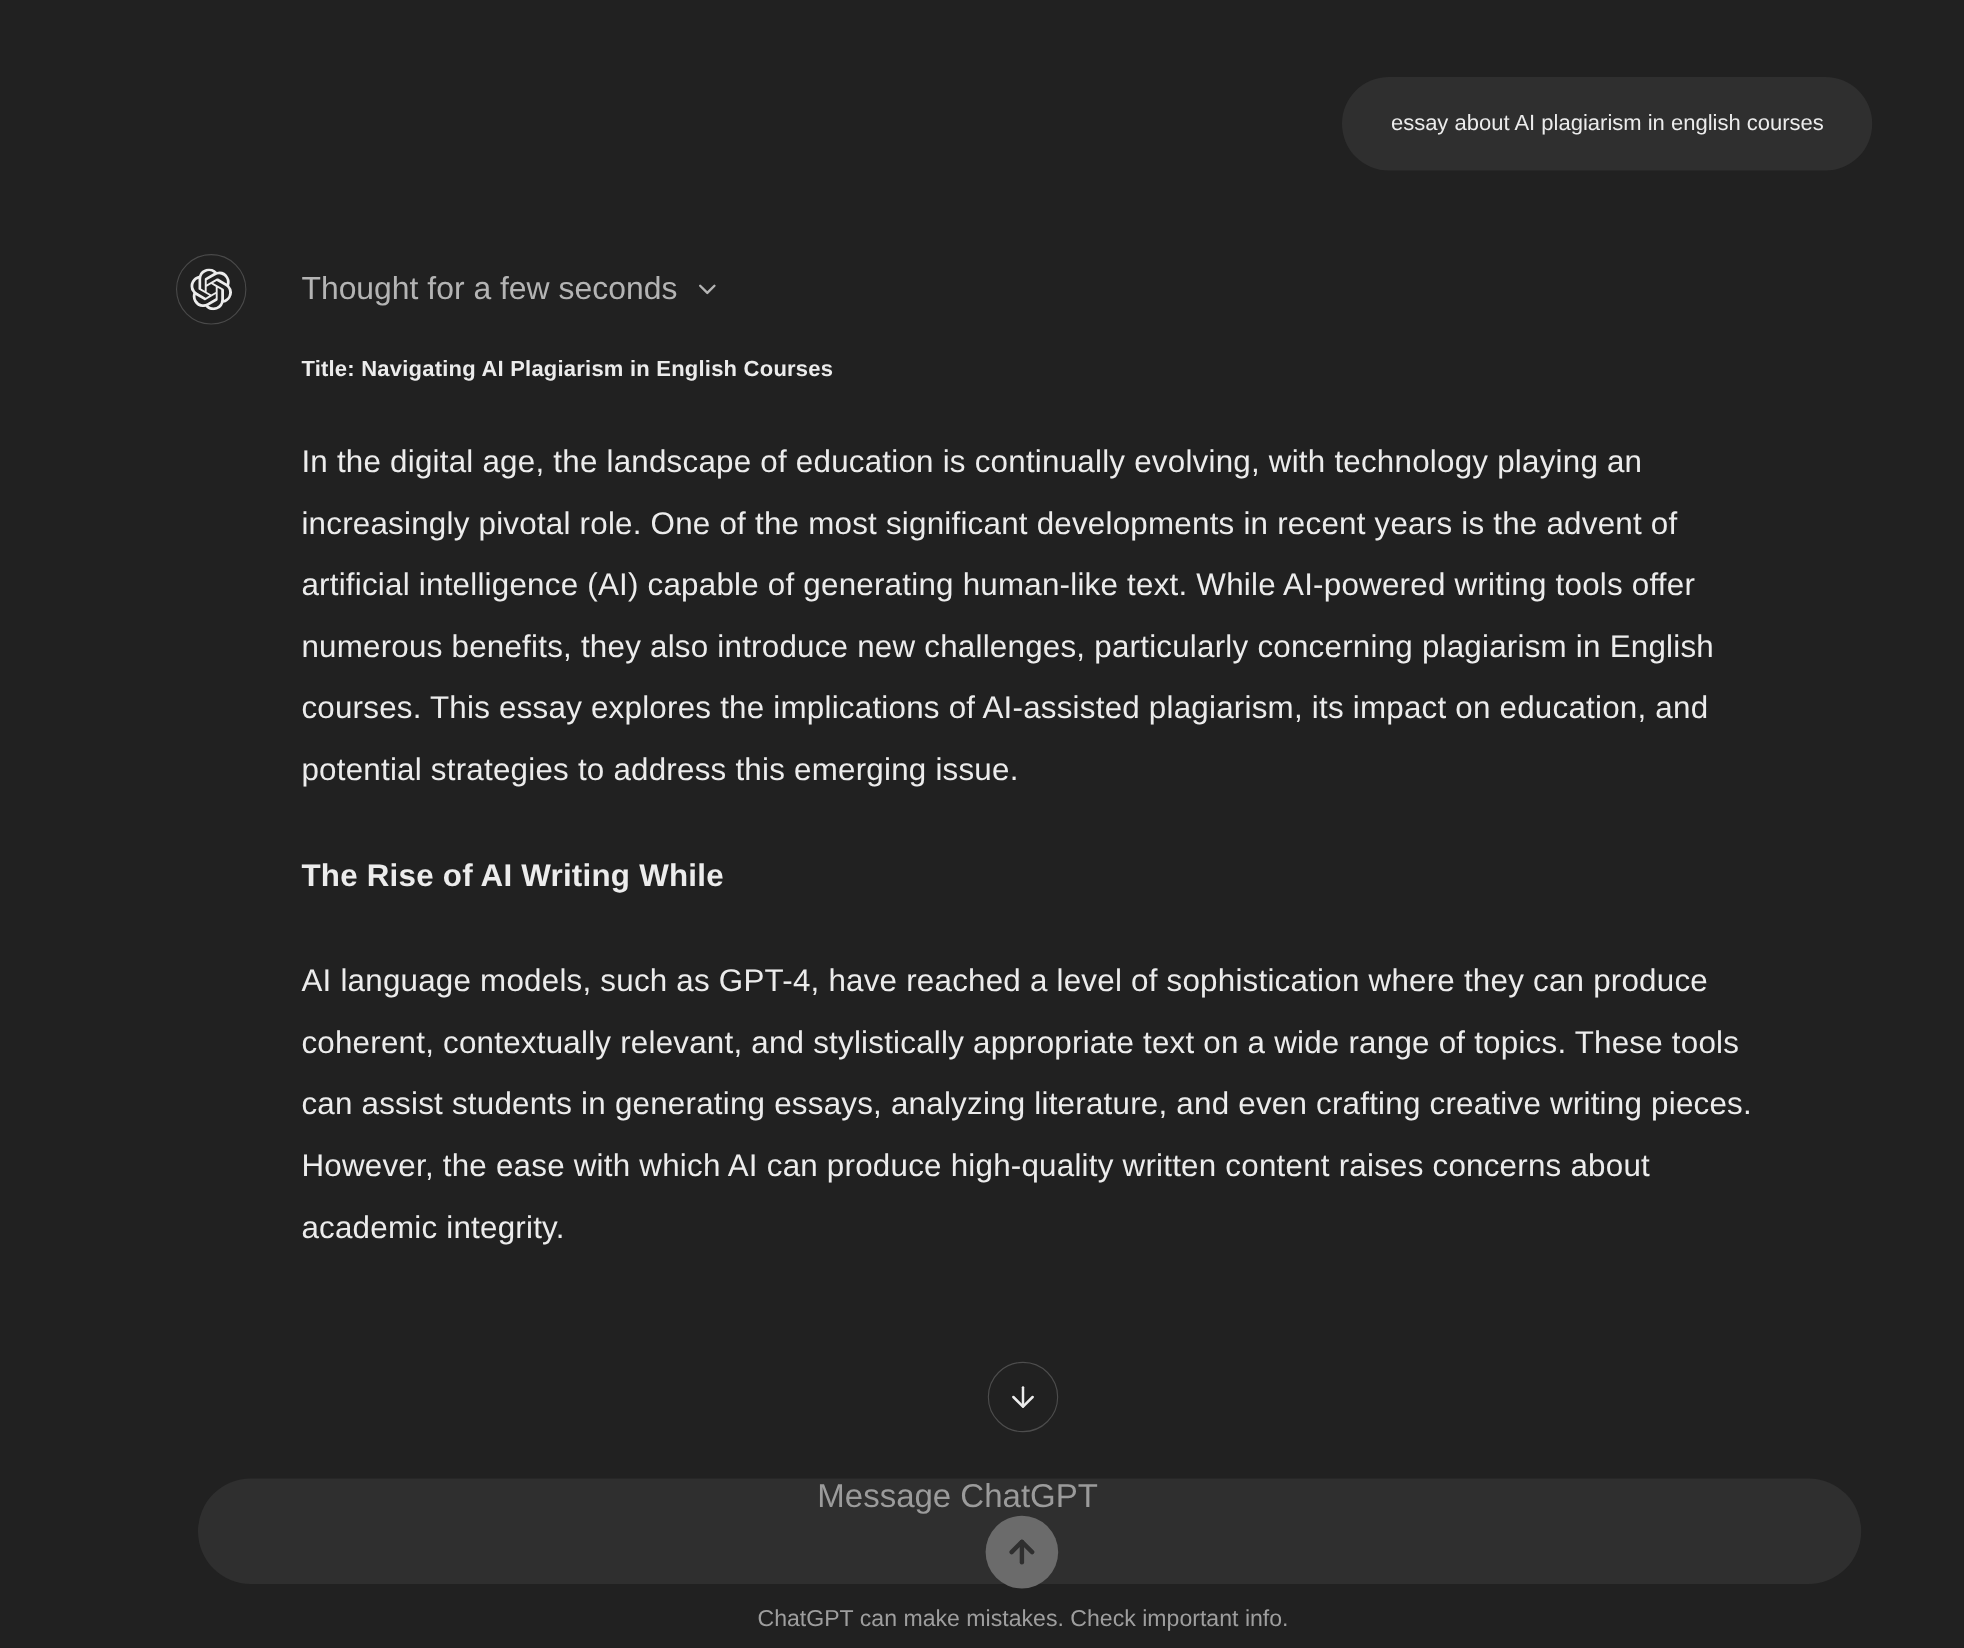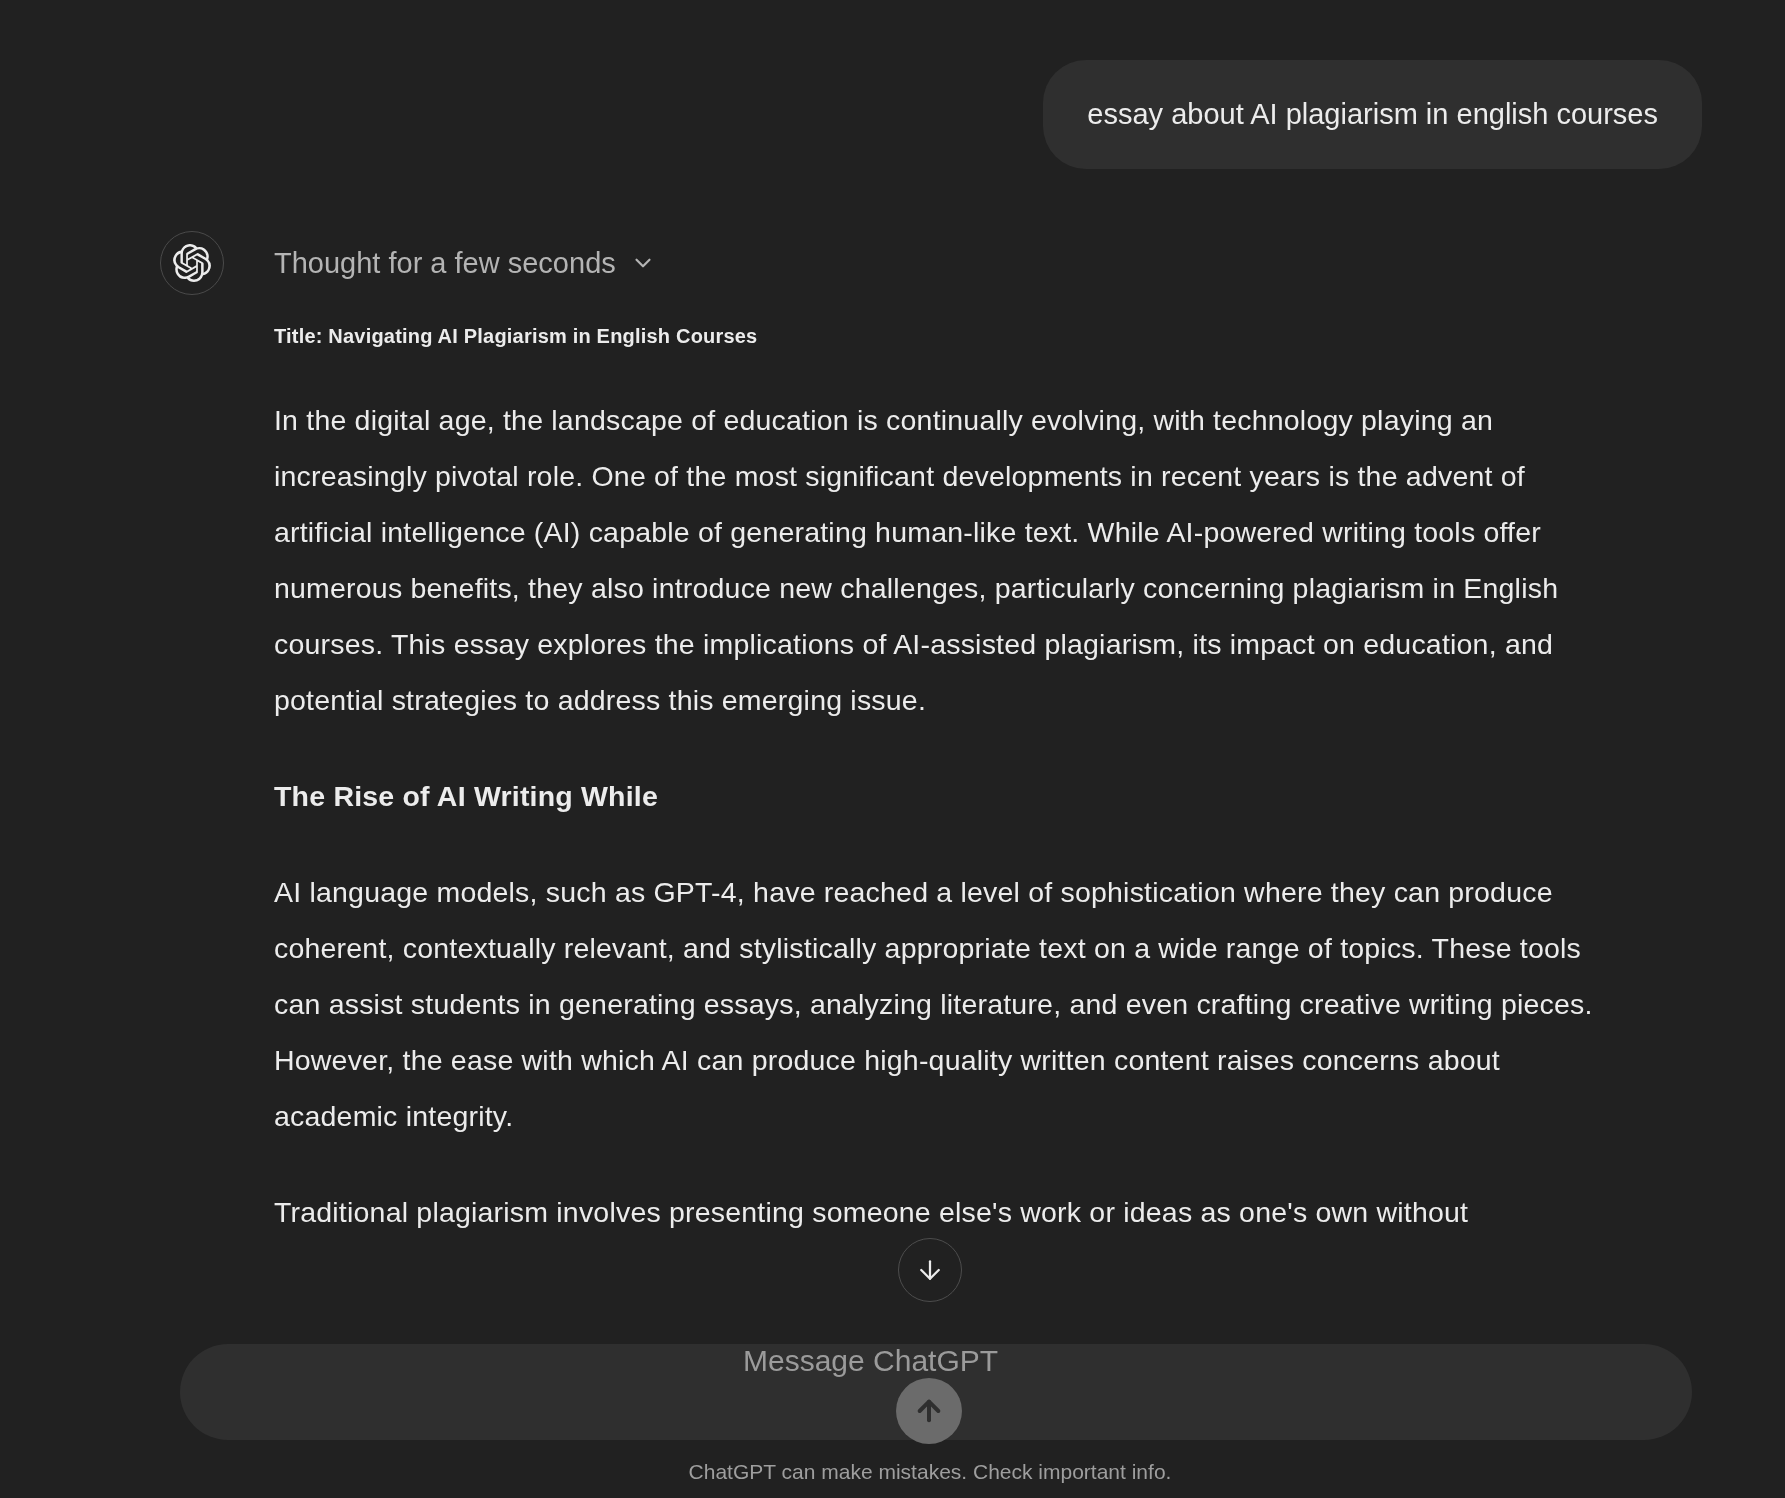--- a/index.html
+++ b/index.html
@@ -9,28 +9,28 @@
     height: 1498px;
     background: #212121;
     font-family: "Liberation Sans", sans-serif;
     overflow: hidden;
     position: relative;
   }
 
   
   .user-bubble {
     position: absolute;
-    top: 60px;
+    top: 70px;
     right: 83px;
     height: 85px;
     line-height: 85px;
     background: #2f2f2f;
     border-radius: 43px;
-    padding: 12px 44px;
-    font-size: 29px;
+    padding: 0 44px;
+    font-size: 20px;
     color: #ececec;
     white-space: nowrap;
   }
 
   
   .assistant-header {
     position: absolute;
     top: 231px;
     left: 160px;
     display: flex;
@@ -165,21 +165,20 @@
         </svg>
     </span>
   </div>
 </div>
 
 <div class="essay">
   <h2>Title: Navigating AI Plagiarism in English Courses</h2>
   <p>In the digital age, the landscape of education is continually evolving, with technology playing an increasingly pivotal role. One of the most significant developments in recent years is the advent of artificial intelligence (AI) capable of generating human-like text. While AI-powered writing tools offer numerous benefits, they also introduce new challenges, particularly concerning plagiarism in English courses. This essay explores the implications of AI-assisted plagiarism, its impact on education, and potential strategies to address this emerging issue.</p>
   <h3>The Rise of AI Writing While</h3>
   <p>AI language models, such as GPT-4, have reached a level of sophistication where they can produce coherent, contextually relevant, and stylistically appropriate text on a wide range of topics. These tools can assist students in generating essays, analyzing literature, and even crafting creative writing pieces. However, the ease with which AI can produce high-quality written content raises concerns about academic integrity.</p>
-  <p>Traditional plagiarism involves presenting someone else's work or ideas as one's own without</p>
 </div>
 
 <div class="scroll-btn">
   <span style="display:flex;">
     <svg width="30" height="30" viewBox="0 0 24 24" fill="none" stroke="#ececec" stroke-width="1.8" stroke-linecap="round" stroke-linejoin="round">
         <path d="M12 5v14"></path>
         <path d="M5 12l7 7 7-7"></path>
       </svg>
   </span>
 </div>

